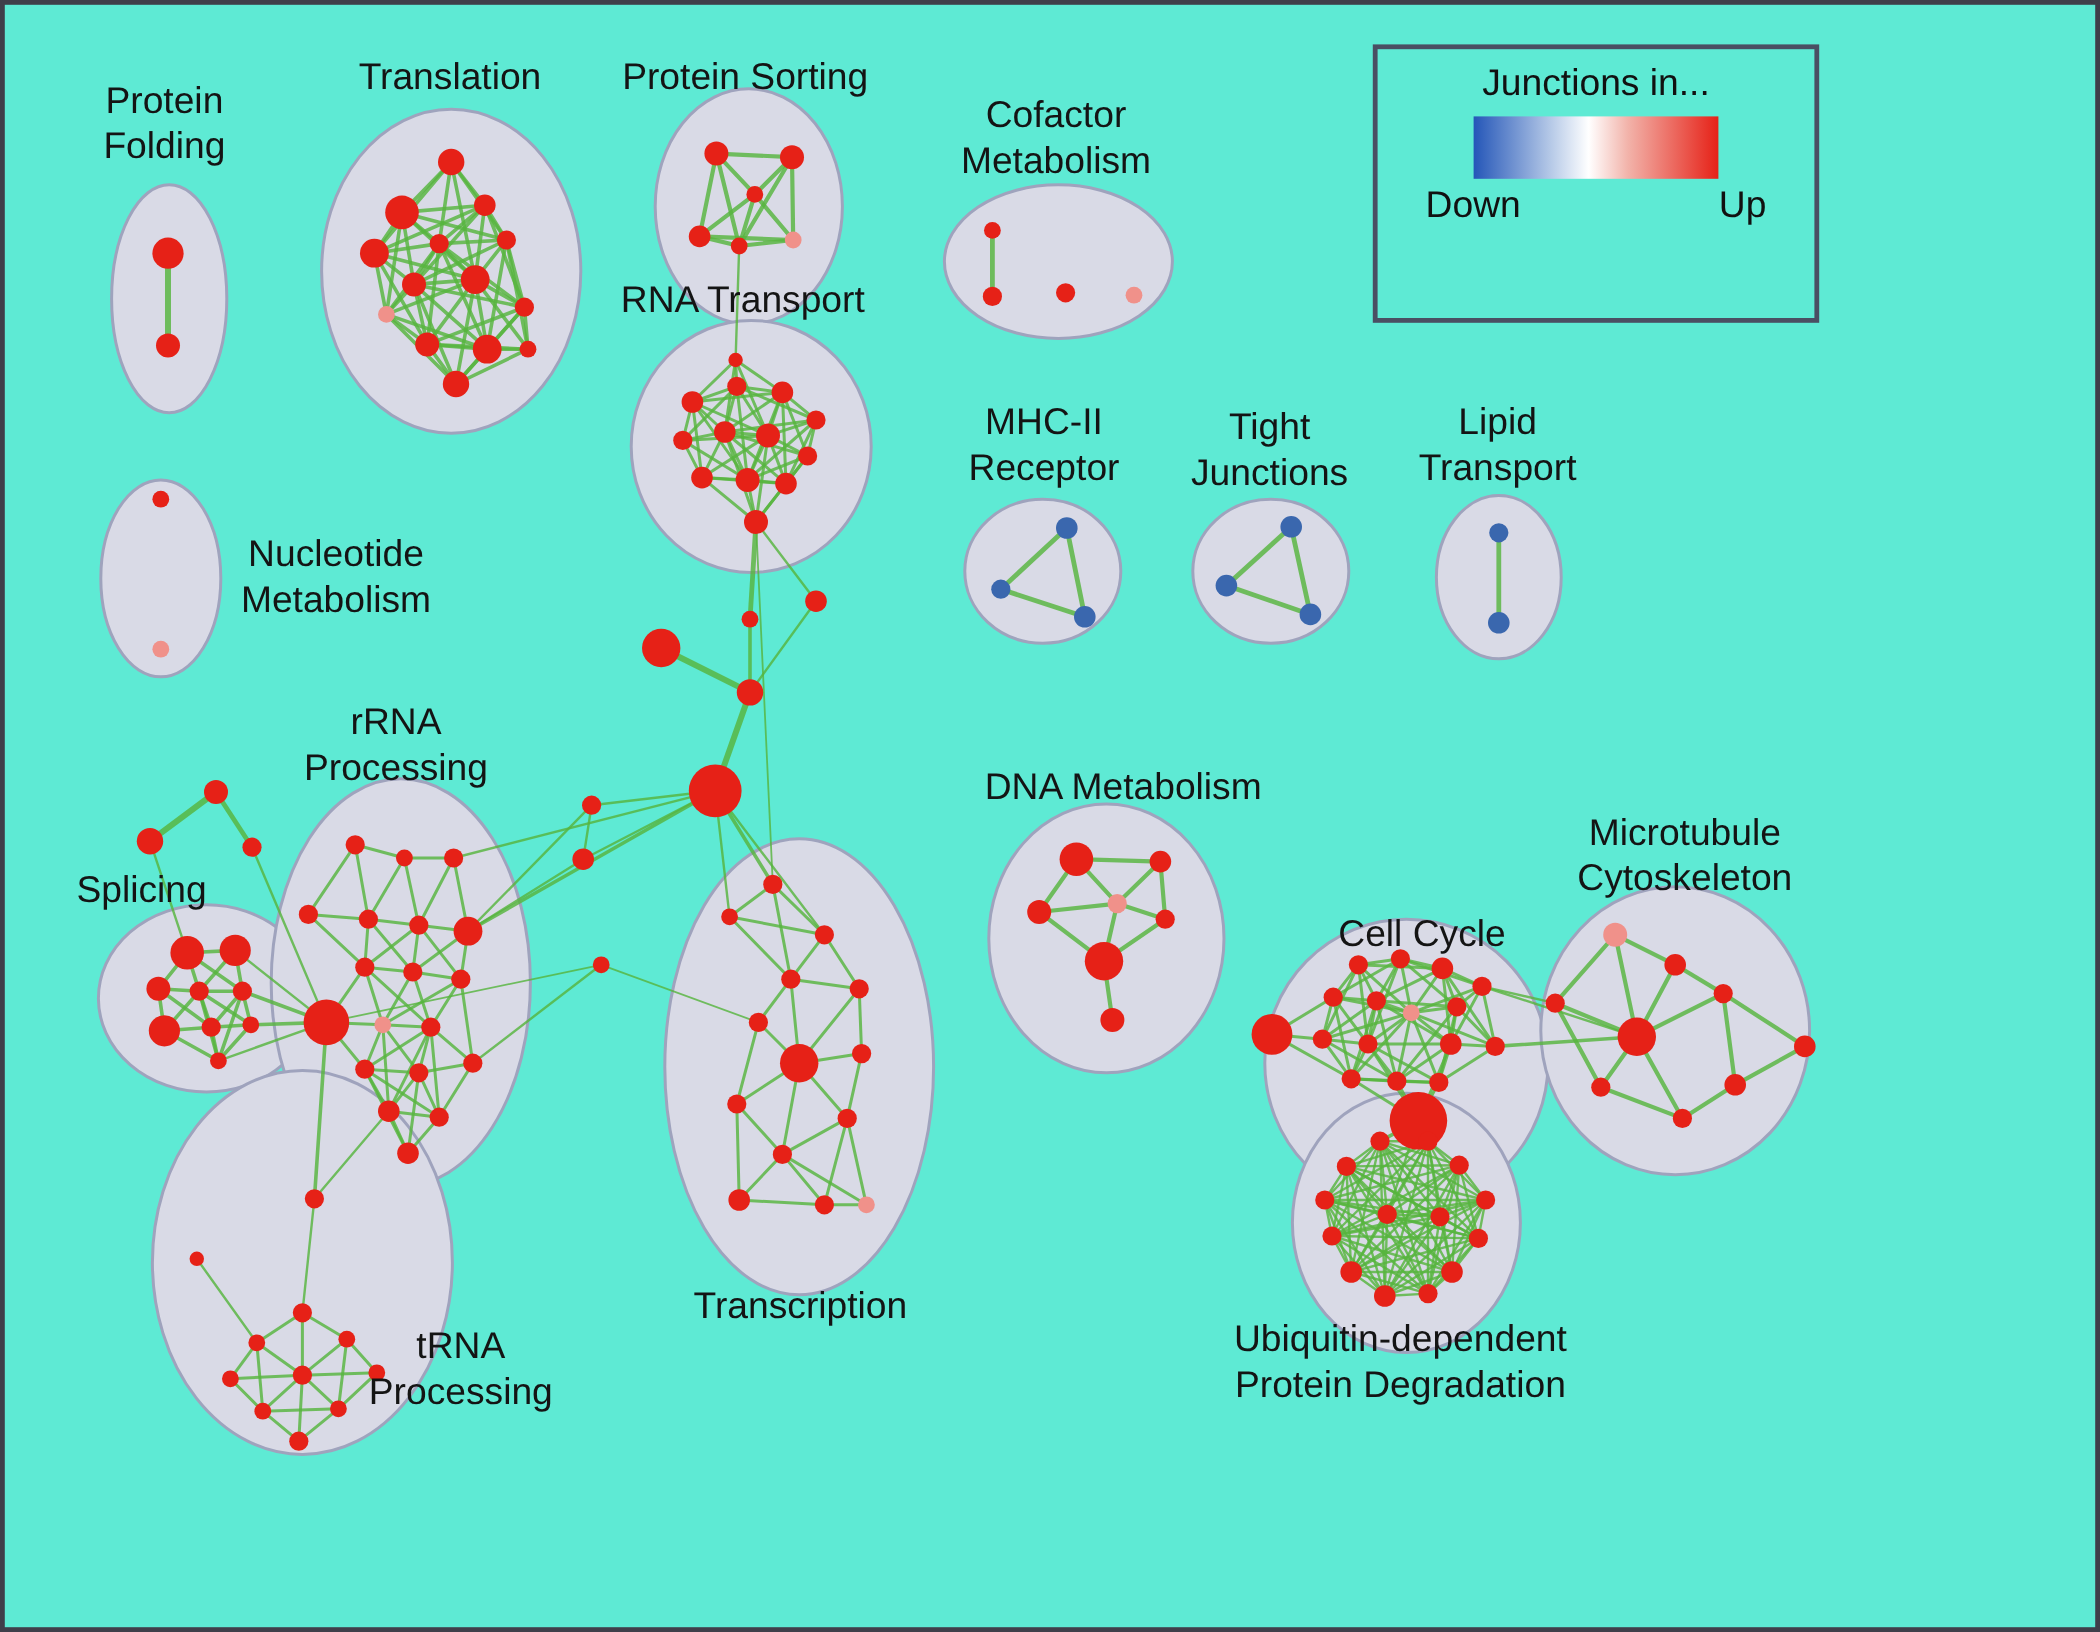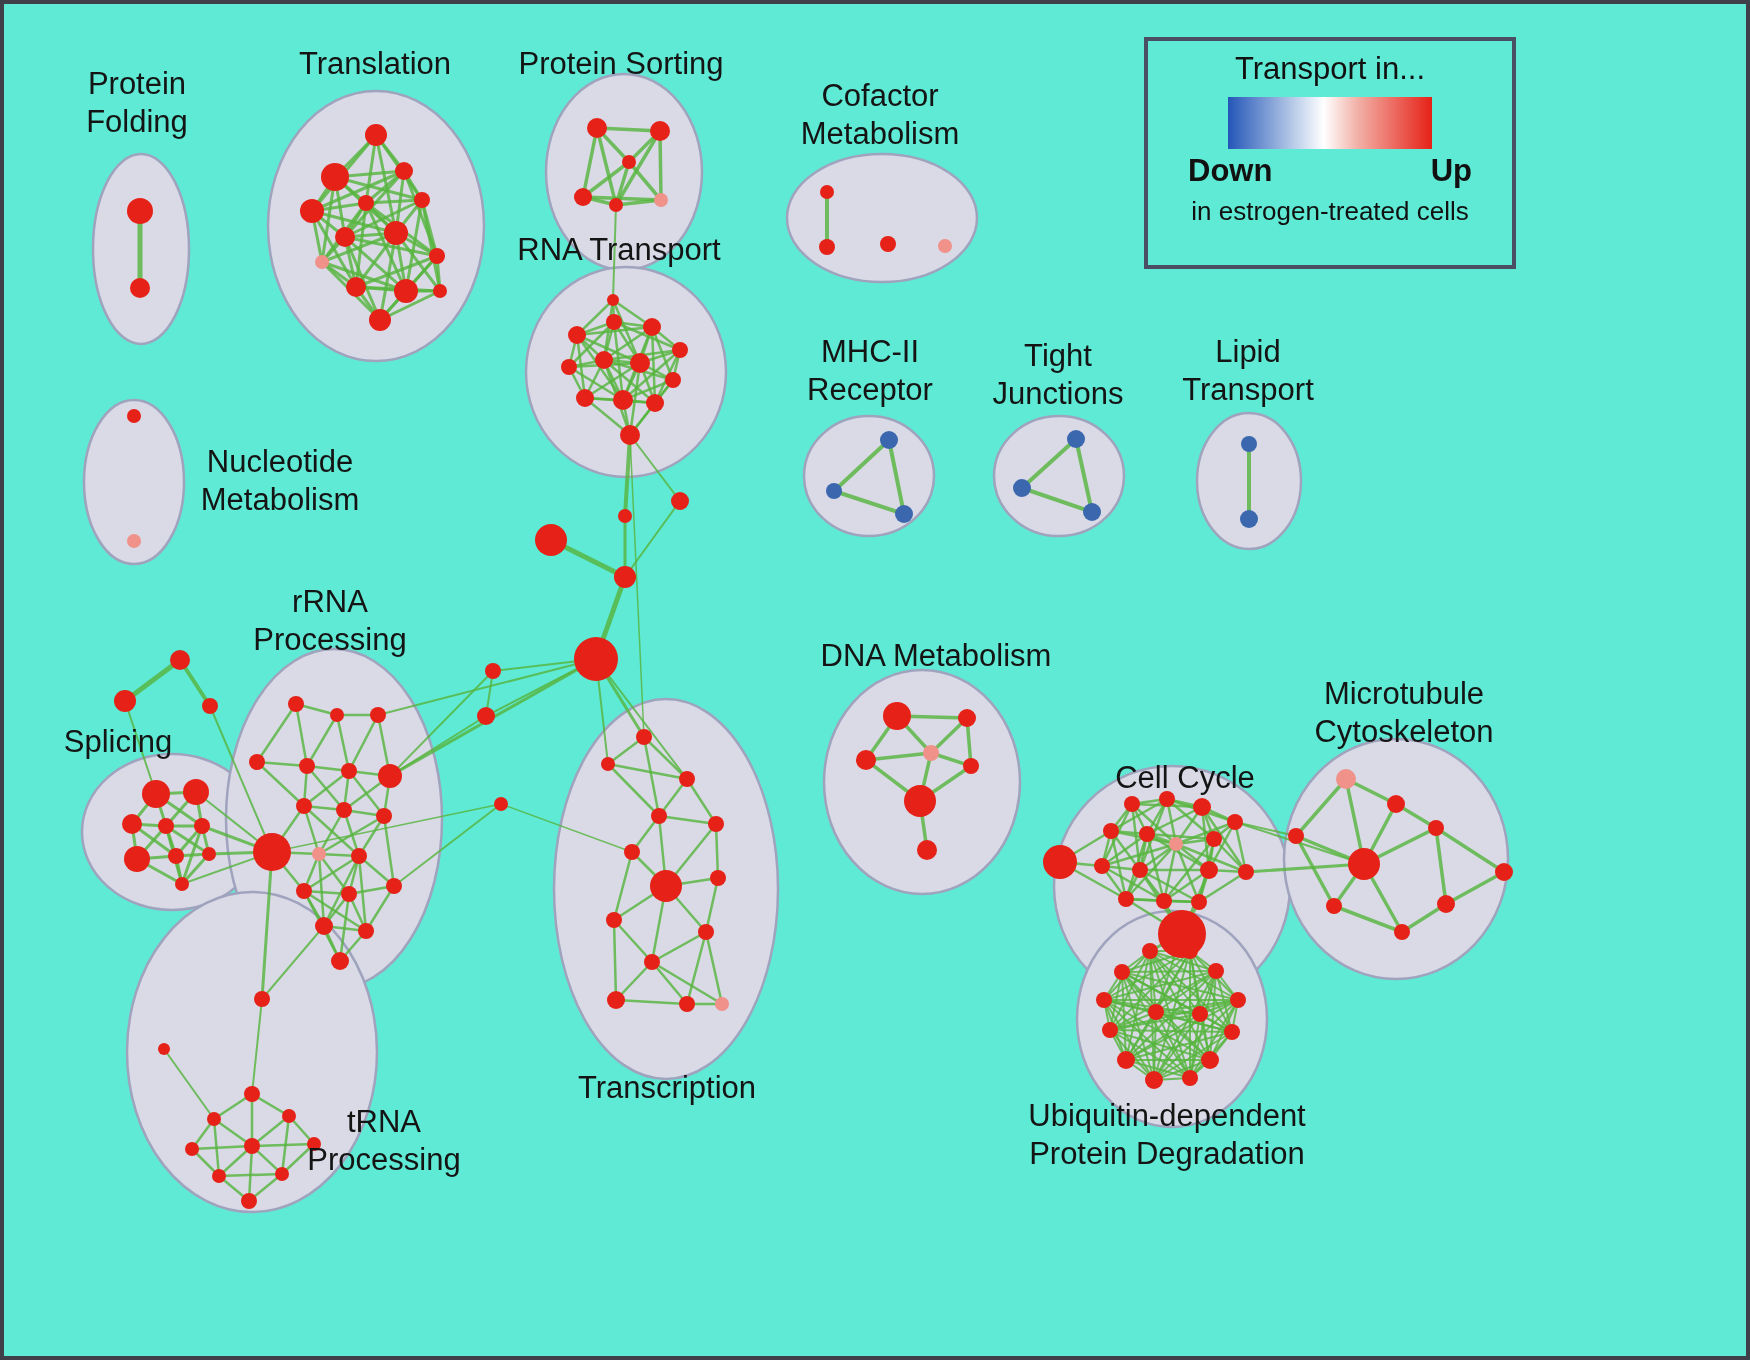--- a/index.html
+++ b/index.html
@@ -15,21 +15,21 @@
   #net{position:absolute;left:0;top:0;}
   .cl-ell{fill:#d9dae6;stroke:#9fa3bd;stroke-width:2.5;}
   .cl-label{font-size:31px;fill:#141414;text-anchor:middle;font-family:"Liberation Sans",sans-serif;}
   .legend{
     position:absolute;left:1140px;top:33px;width:372px;height:232px;
     border:4px solid #4a4f63;box-sizing:border-box;
     text-align:center;color:#111;
   }
   .legend-title{font-size:31px;margin-top:10px;}
   .legend-bar{width:204px;height:52px;margin:10px auto 0;}
-  .legend-row{display:flex;justify-content:space-between;padding:0 40px;font-size:31px;margin-top:4px;font-weight:bold;}
+  .legend-row{display:flex;justify-content:space-between;padding:0 40px;font-size:31px;margin-top:4px;}
   .legend-caption{font-size:26px;line-height:33px;}
   .legend-caption.first{margin-top:6px;}
 </style>
 </head>
 <body>
 
 <div class="figure" style="background: #5eead4; border-color: rgb(63, 63, 74);">
 
   <svg id="net" width="1750" height="1360" viewBox="0 0 1750 1360">
       <g>
@@ -714,22 +714,21 @@
         <text x="380" y="1128" class="cl-label"><tspan x="380" dy="0">tRNA</tspan><tspan x="380" dy="38">Processing</tspan></text>
         <text x="663" y="1094" class="cl-label"><tspan x="663" dy="0">Transcription</tspan></text>
         <text x="932" y="662" class="cl-label"><tspan x="932" dy="0">DNA Metabolism</tspan></text>
         <text x="1181" y="784" class="cl-label"><tspan x="1181" dy="0">Cell Cycle</tspan></text>
         <text x="1400" y="700" class="cl-label"><tspan x="1400" dy="0">Microtubule</tspan><tspan x="1400" dy="38">Cytoskeleton</tspan></text>
         <text x="1163" y="1122" class="cl-label"><tspan x="1163" dy="0">Ubiquitin-dependent</tspan><tspan x="1163" dy="38">Protein Degradation</tspan></text>
       </g>
     </svg>
 
   <div class="legend">
-    <div class="legend-title">Transport in...</div>
+    <div class="legend-title">Junctions in...</div>
     <div class="legend-bar" id="legend-bar" style="background: linear-gradient(to right, rgb(36, 86, 184) 0%, rgb(184, 203, 232) 32%, rgb(255, 255, 255) 47%, rgb(242, 179, 170) 63%, rgb(230, 33, 23) 100%);"></div>
     <div class="legend-row">
       <span>Down</span>
       <span>Up</span>
     </div>
-    <div class="legend-caption first">in estrogen-treated cells</div>
   </div>
 
 </div>
 
 </body></html>

